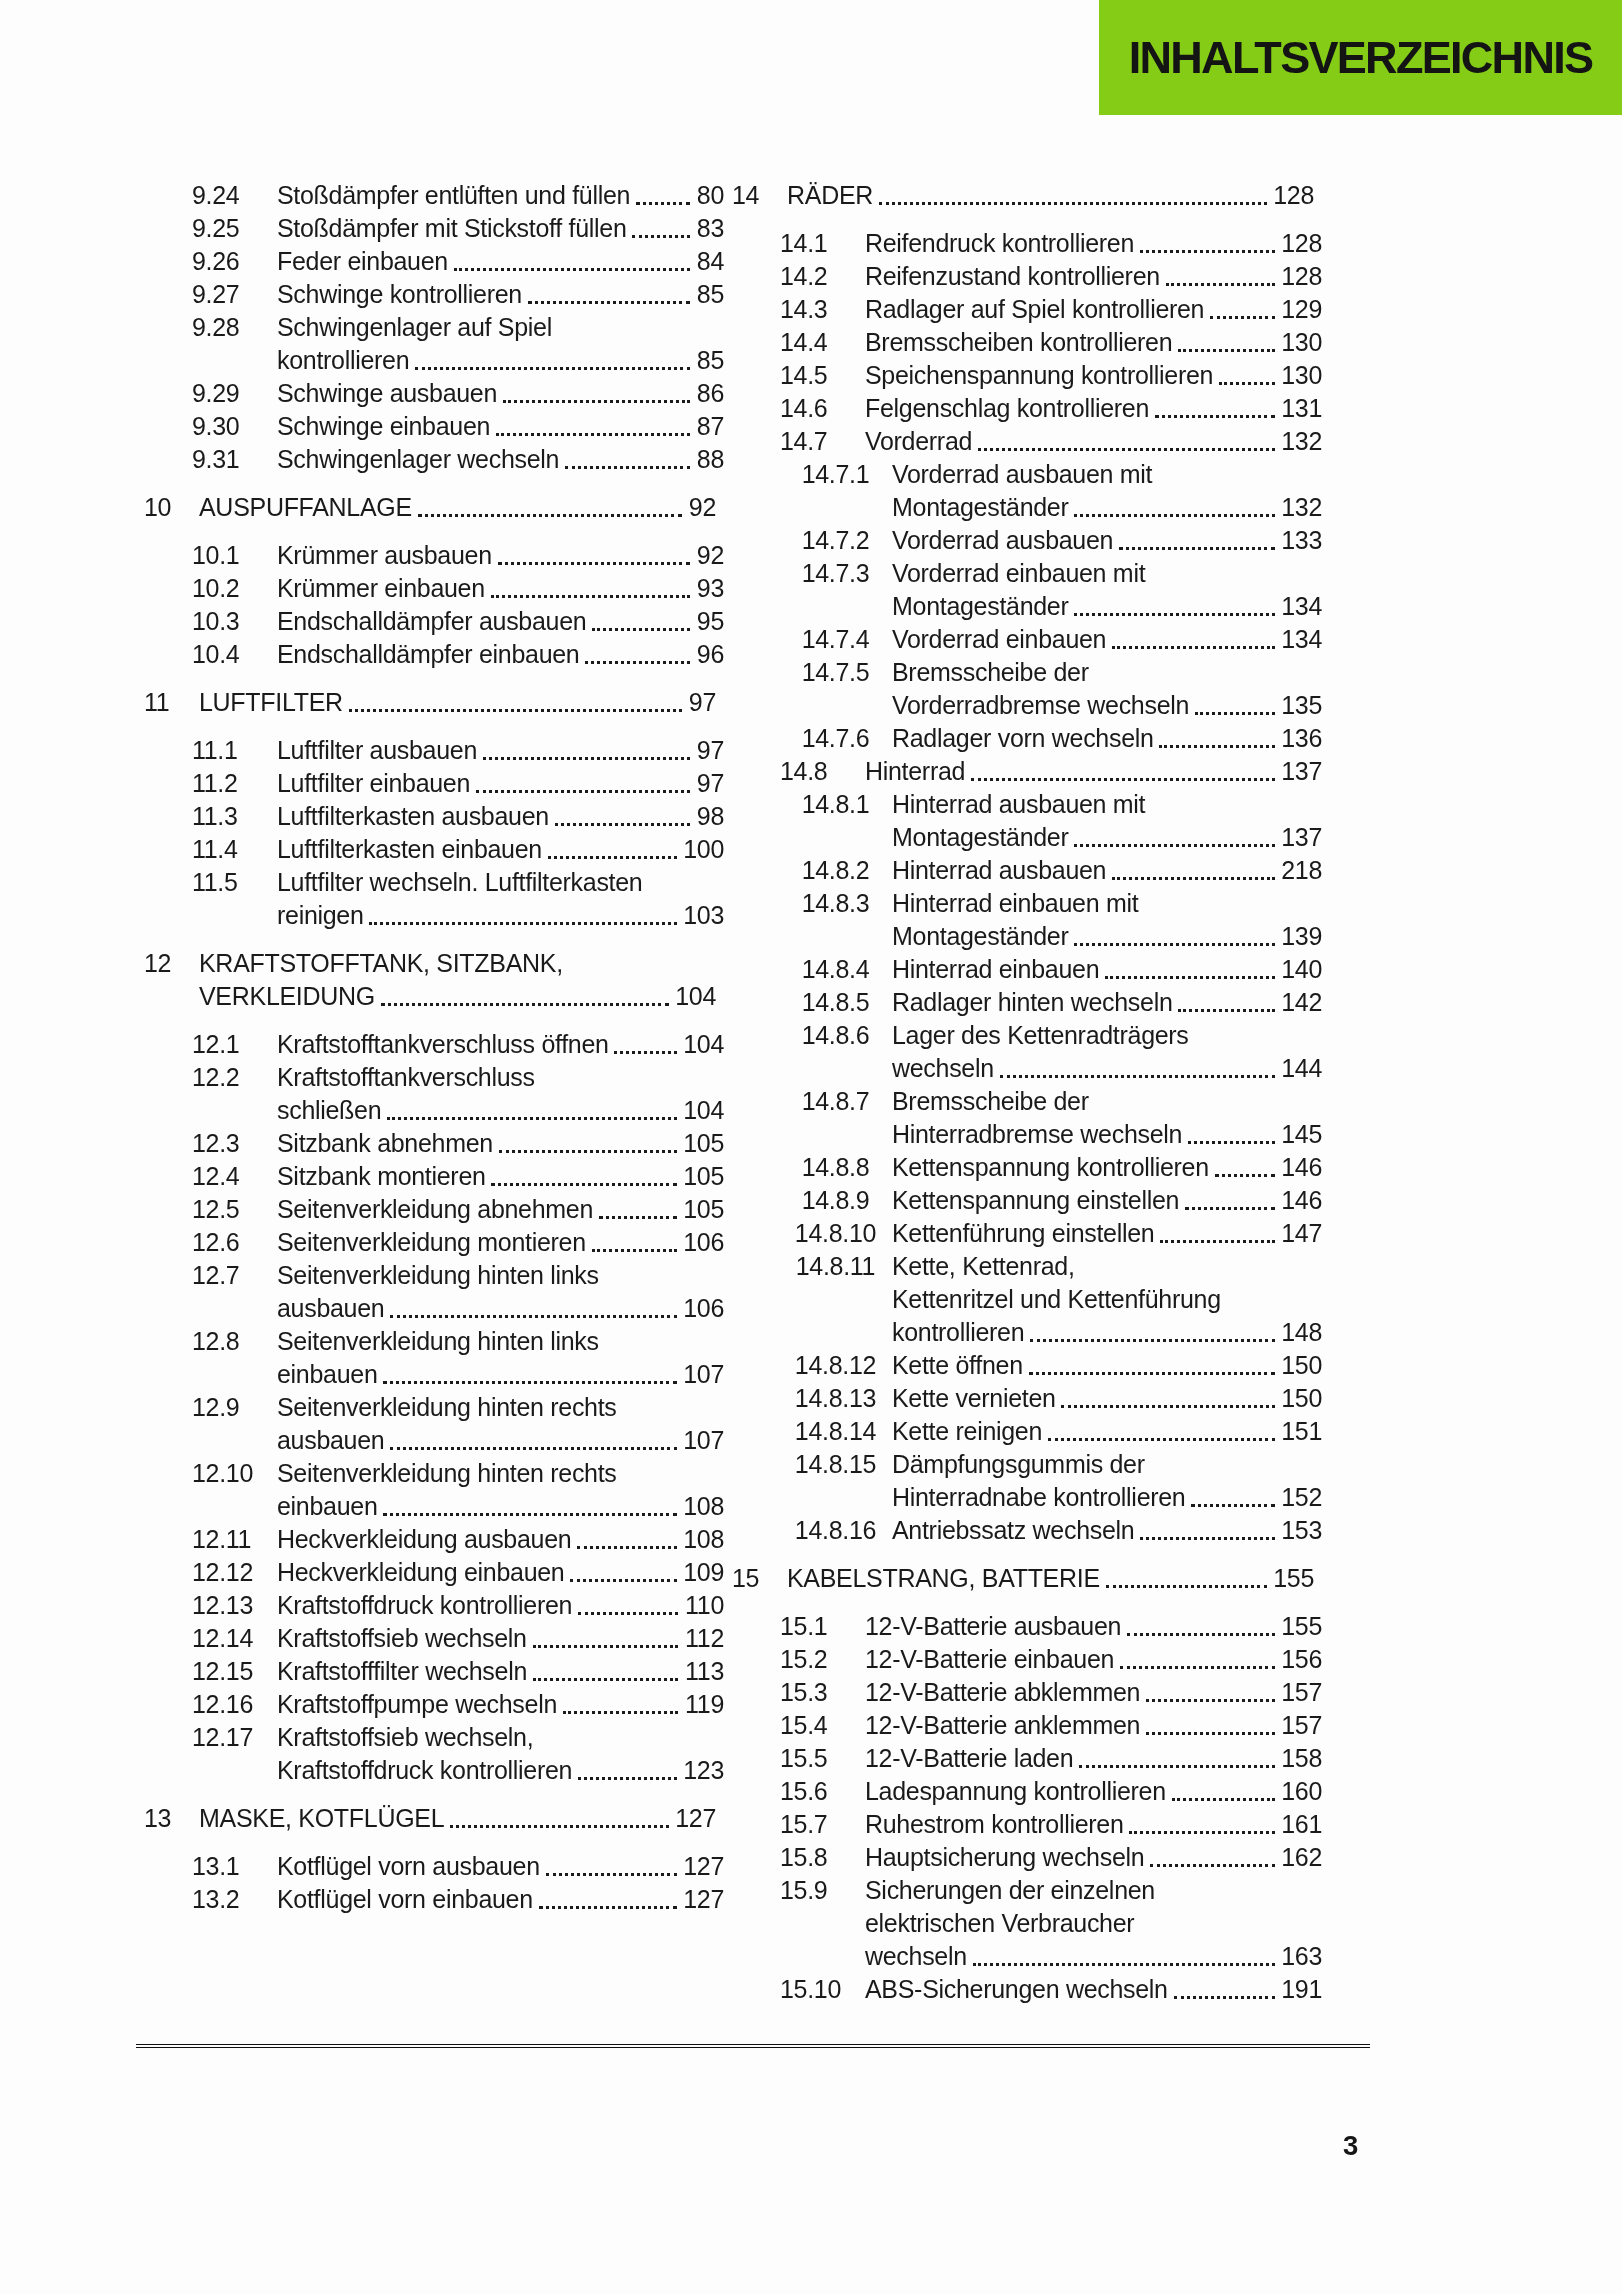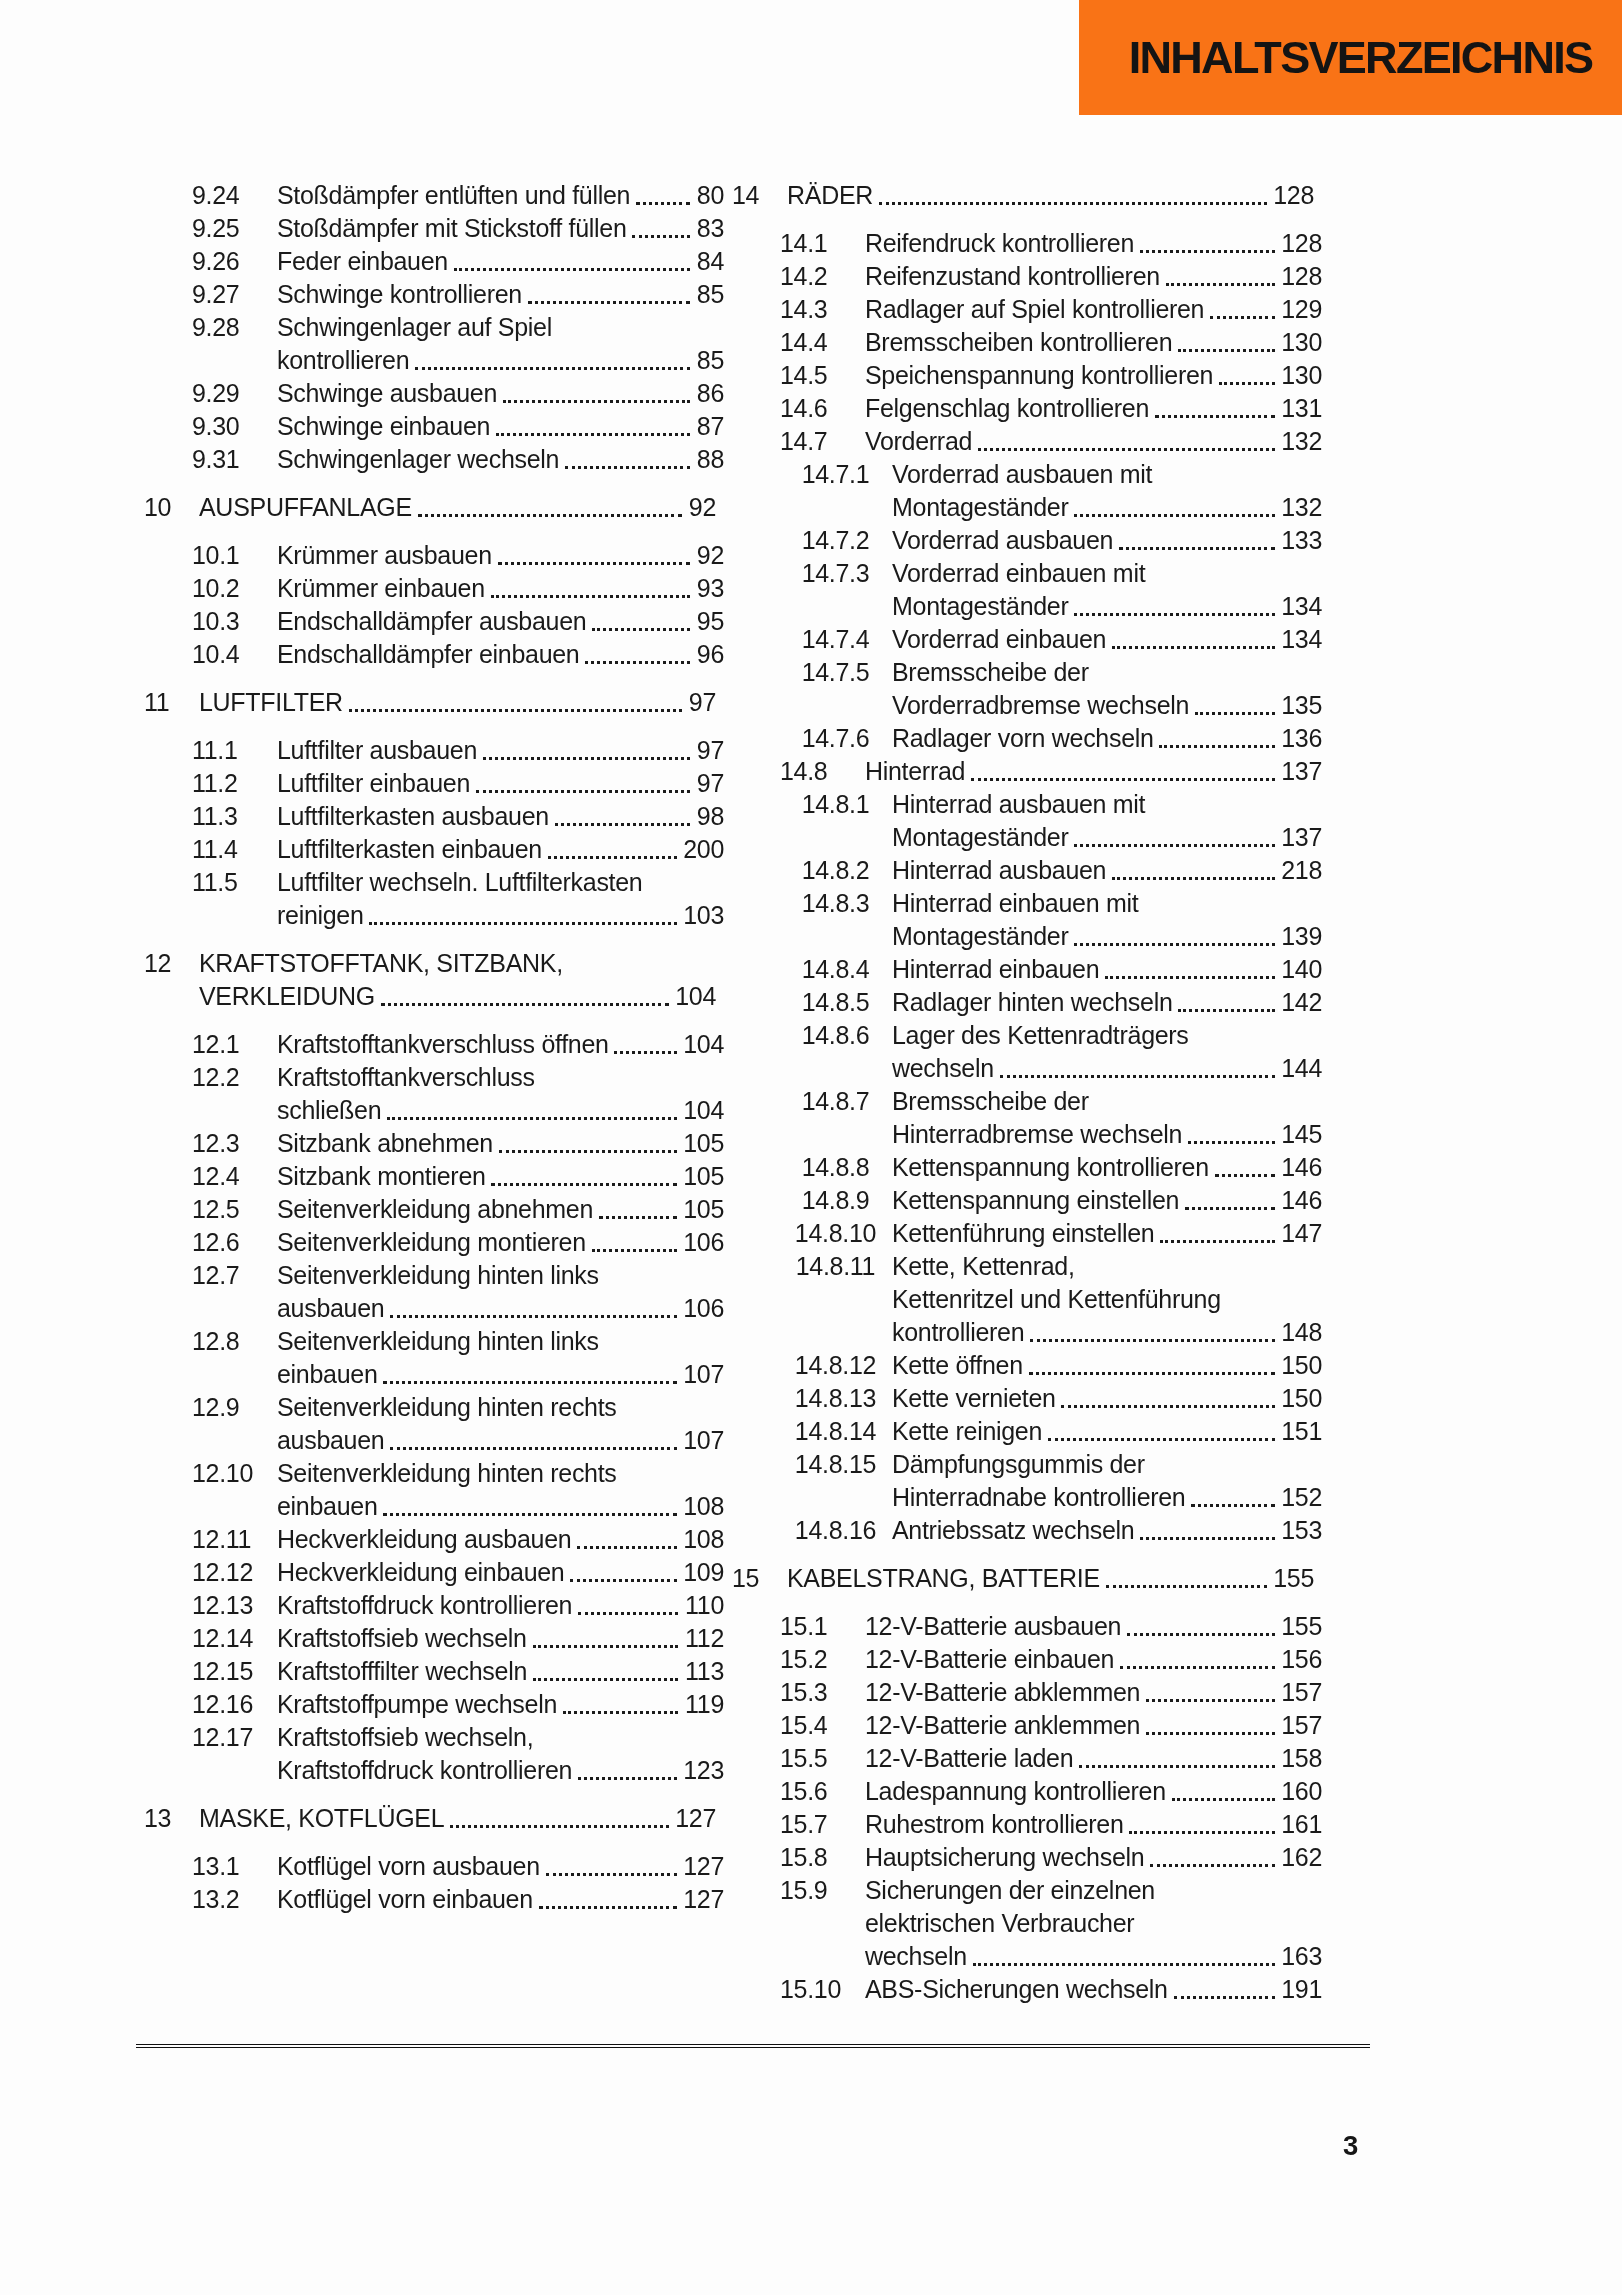--- a/index.html
+++ b/index.html
@@ -14,22 +14,22 @@
     position: relative;
     width: 1622px; height: 2295px;
     overflow: hidden;
     background: #fdfdfd;
   }
   
   .header-band {
     position: absolute;
     top: 0; right: 0;
     width: 523px; height: 115px;
-    background: #f97316;
-    display: flex; align-items: center; justify-content: center; padding-left: 20px;
+    background: #84cc16;
+    display: flex; align-items: center; justify-content: center;
   }
   .header-band h1 {
     margin: 0;
     font-size: 45px;
     font-weight: 700;
     letter-spacing: -1.7px;
     color: #141414;
     white-space: nowrap;
   }
   
@@ -239,21 +239,21 @@
             <span class="txt">Luftfilterkasten ausbauen</span>
             <span class="leader"></span>
             <span class="page-ref">98</span>
           </div>
         </div>
         <div class="item entry">
           <div class="row">
             <span class="num">11.4</span>
             <span class="txt">Luftfilterkasten einbauen</span>
             <span class="leader"></span>
-            <span class="page-ref">200</span>
+            <span class="page-ref">100</span>
           </div>
         </div>
         <div class="item entry">
           <div class="row">
             <span class="num">11.5</span>
             <span class="txt">Luftfilter wechseln. Luftfilterkasten</span>
           </div>
           <div class="row cont">
             <span class="txt">reinigen</span>
             <span class="leader"></span>

